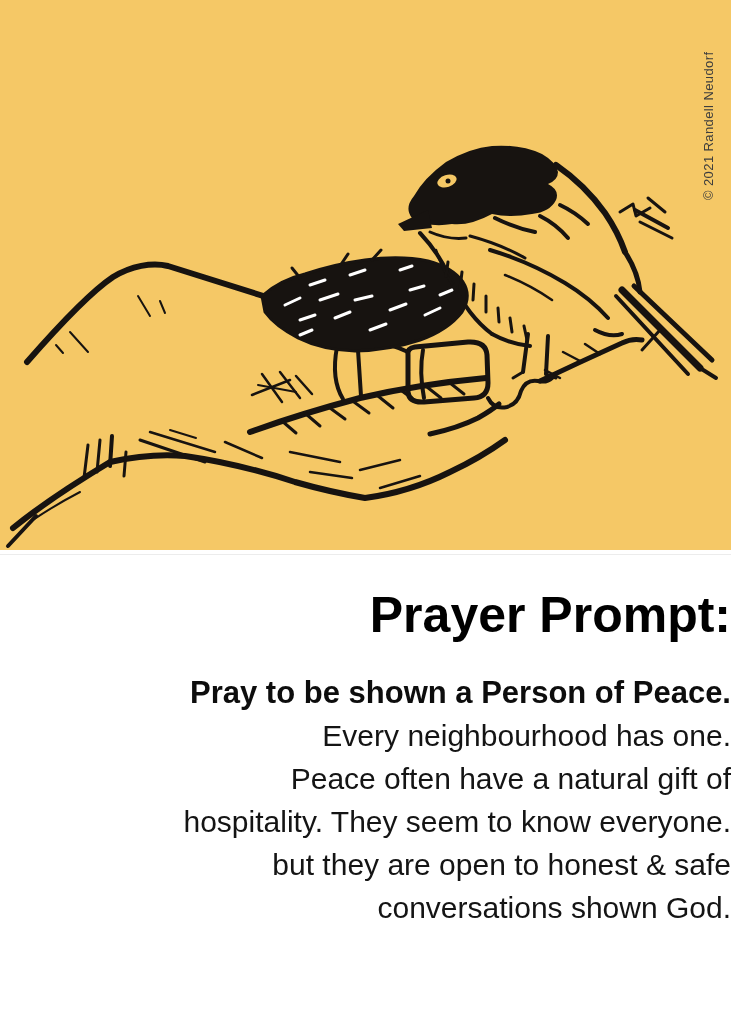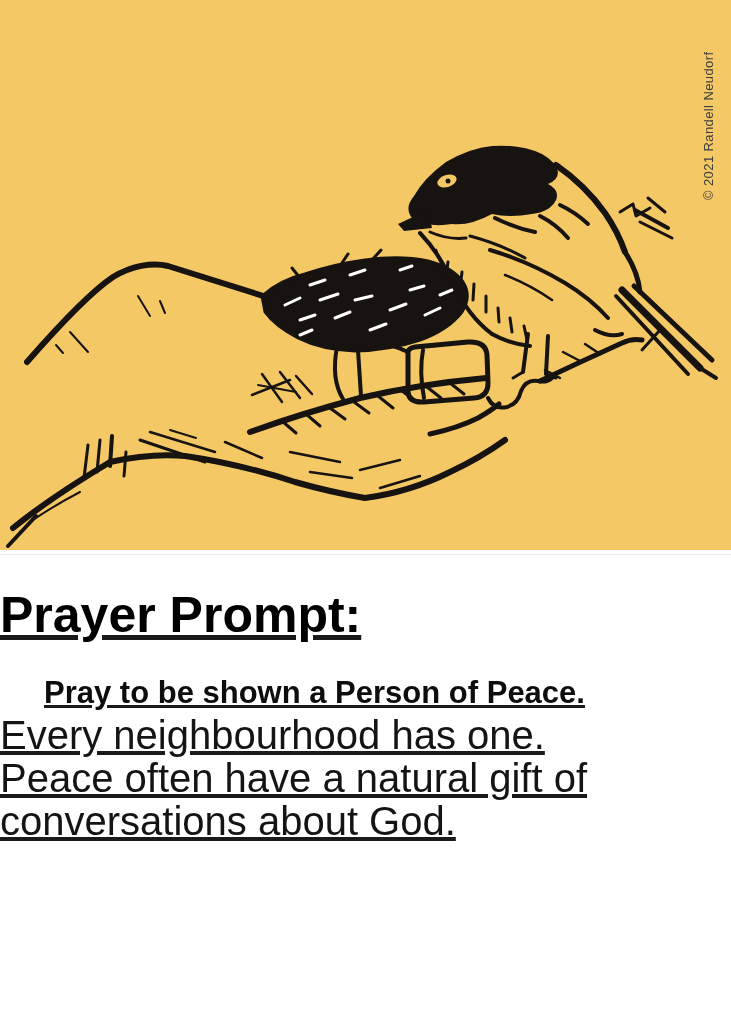--- a/index.html
+++ b/index.html
@@ -17,29 +17,29 @@
   .art svg{display:block;}
   .copyright{
     position:absolute;top:200px;left:701px;
     transform:rotate(-90deg);transform-origin:0 0;
     white-space:nowrap;
     font-size:13px;letter-spacing:.4px;color:#3d3d3d;
   }
   .divider{width:731px;height:1px;background:#ececec;margin-top:4px;}
 
   
-  .caption{color:#1a1a1a;text-align:left;text-decoration:underline;}
+  .caption{color:#1a1a1a;text-align:right;}
   .caption h1{
     margin:34px 0 0 0;
     font-size:50px;line-height:52px;font-weight:bold;color:#000;
     letter-spacing:0;
   }
   .prayer{margin-top:30px;}
   .prayer p{
-    margin:0;font-size:40px;line-height:43px;color:#141414;
+    margin:0;font-size:30px;line-height:43px;color:#141414;
   }
   .prayer p.b{font-weight:bold;font-size:31px;color:#0d0d0d;padding-left:44px;}
 </style>
 </head>
 <body>
 
 <div class="card">
 
   <div class="art">
     <svg width="731" height="550" viewBox="0 0 731 550" xmlns="http://www.w3.org/2000/svg">
@@ -183,17 +183,19 @@
   </div>
 
   <div class="divider"></div>
 
   <div class="caption">
     <h1>Prayer Prompt:</h1>
     <div class="prayer">
       <p class="b">Pray to be shown a Person of Peace.</p>
       <p>Every neighbourhood has one.</p>
       <p>Peace often have a natural gift of</p>
-      <p>conversations about God.</p>
+      <p>hospitality. They seem to know everyone.</p>
+      <p>but they are open to honest &amp; safe</p>
+      <p>conversations shown God.</p>
     </div>
   </div>
 
 </div>
 
 </body></html>

